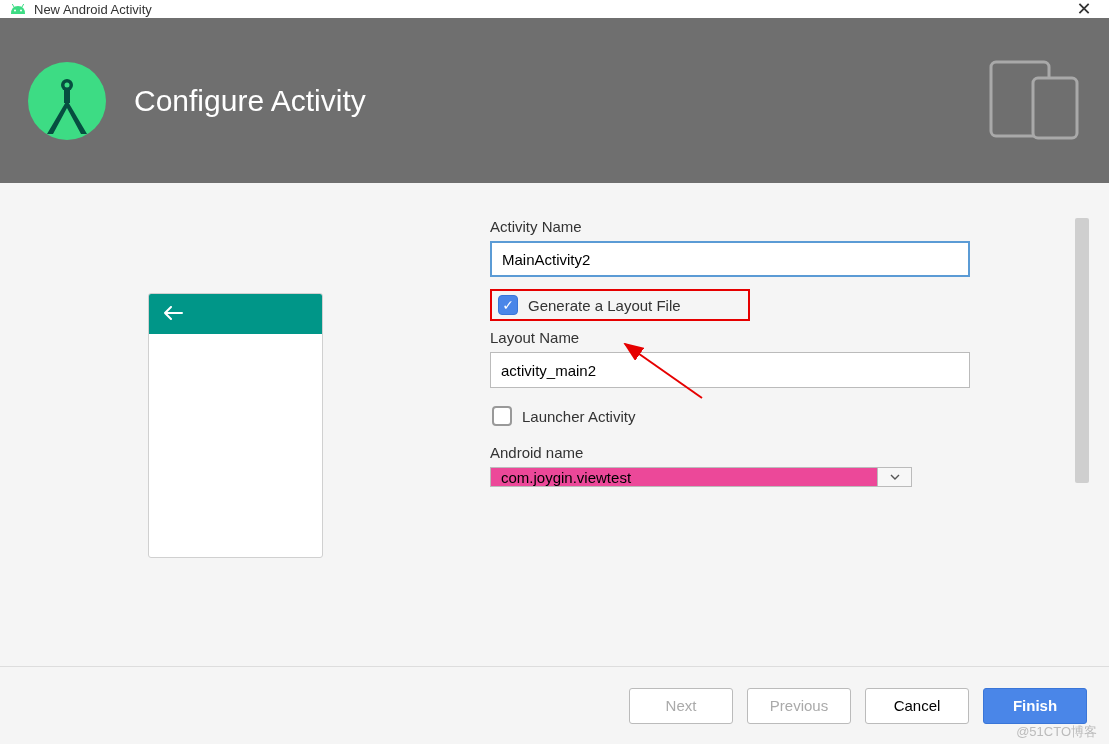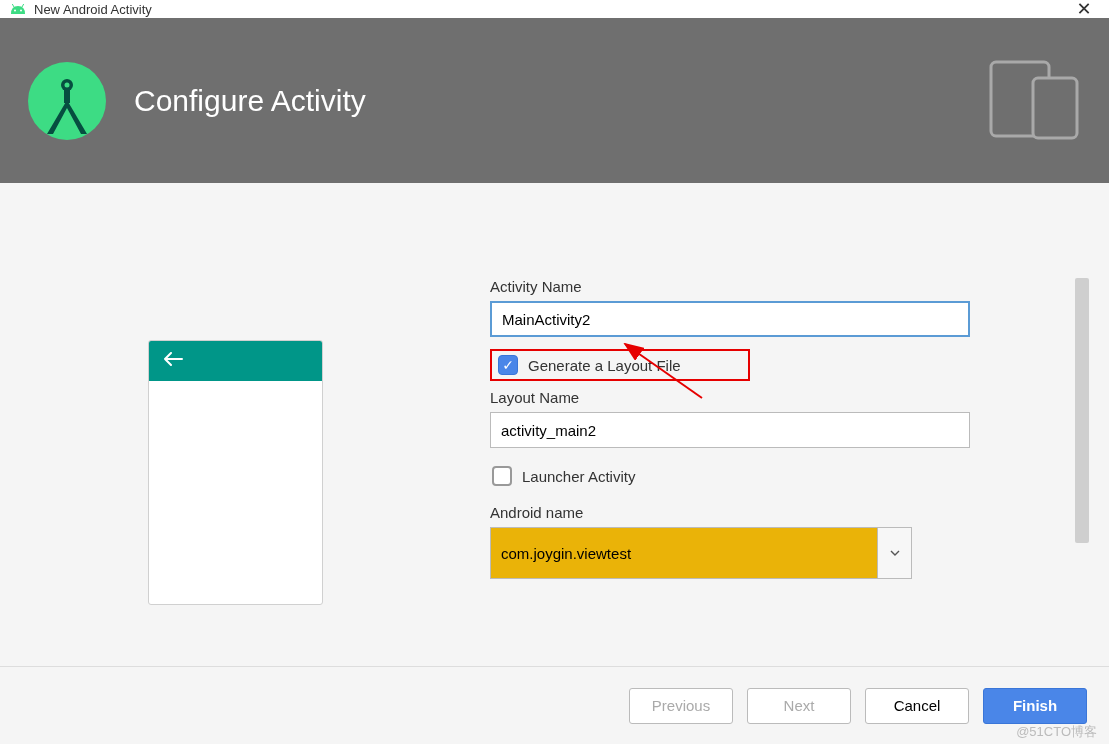--- a/index.html
+++ b/index.html
@@ -58,21 +58,20 @@
       font-size: 30px;
       font-weight: 400;
     }
     .header-devices-icon { opacity: .55; }
     .content {
       display: flex;
       height: 468px;
       padding: 35px 20px 0 20px;
       gap: 40px;
       position: relative;
-      align-items: center;
     }
     .preview-col {
       width: 430px;
       display: flex;
       justify-content: center;
       padding-top: 75px;
     }
     .phone-preview {
       width: 175px; height: 265px;
       border: 1px solid #d0d0d0;
@@ -141,24 +140,24 @@
       color: #fff;
       font-size: 14px;
     }
     .cbox.unchecked {
       border: 2px solid #999;
       background: #fff;
     }
     .cbox-label { font-size: 15px; color: #333; }
     .combo {
       width: 422px;
-      height: 52px;
+      height: 20px;
       display: flex;
       border: 1px solid #bbb;
-      background: #eab308;
+      background: #ec4899;
     }
     .combo-text {
       flex: 1;
       border: none;
       padding: 0 10px;
       font-size: 15px;
       font-family: inherit;
       background: transparent;
     }
     .combo-btn {
@@ -315,19 +314,19 @@
 <svg class="annot-arrow" width="110" height="70">
   <defs>
     <marker id="ah" markerWidth="10" markerHeight="8" refX="9" refY="4" orient="auto">
       <path d="M0 0 L10 4 L0 8 Z" fill="#e60000"></path>
     </marker>
   </defs>
   <line x1="85" y1="60" x2="8" y2="6" stroke="#e60000" stroke-width="2" marker-end="url(#ah)"></line>
 </svg>
 
 <div class="footer">
+  <button class="btn disabled">Next</button>
   <button class="btn disabled">Previous</button>
-  <button class="btn disabled">Next</button>
   <button class="btn">Cancel</button>
   <button class="btn primary">Finish</button>
 </div>
 
 <div class="watermark">@51CTO博客</div>
 
 </body></html>

